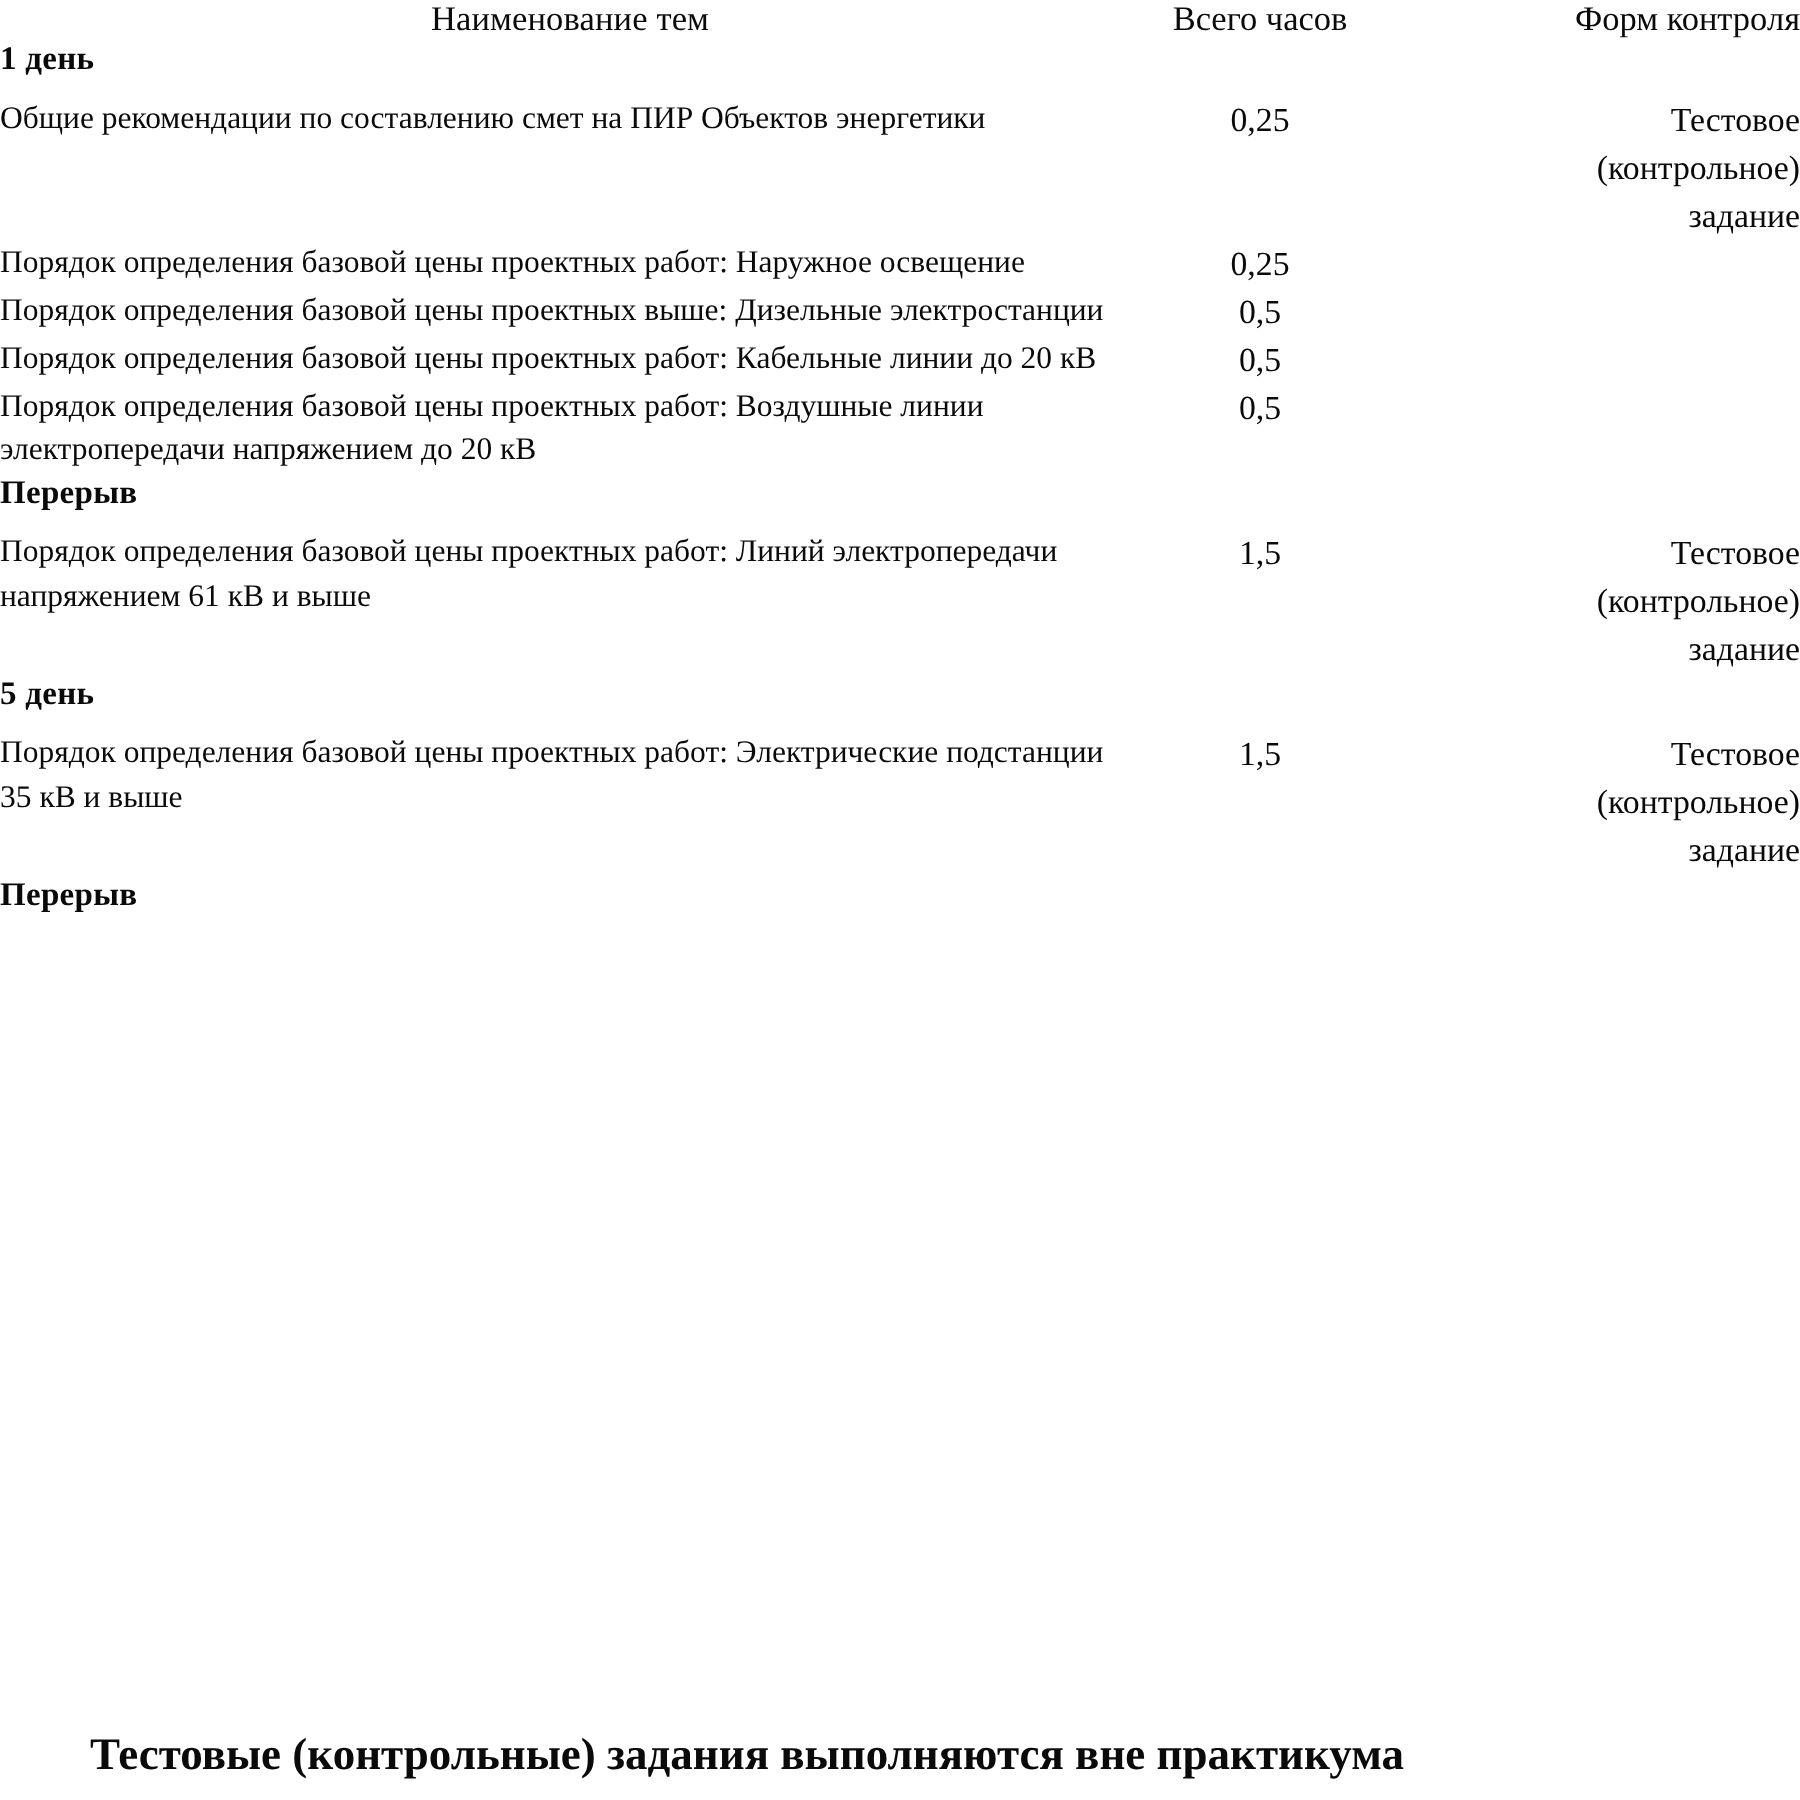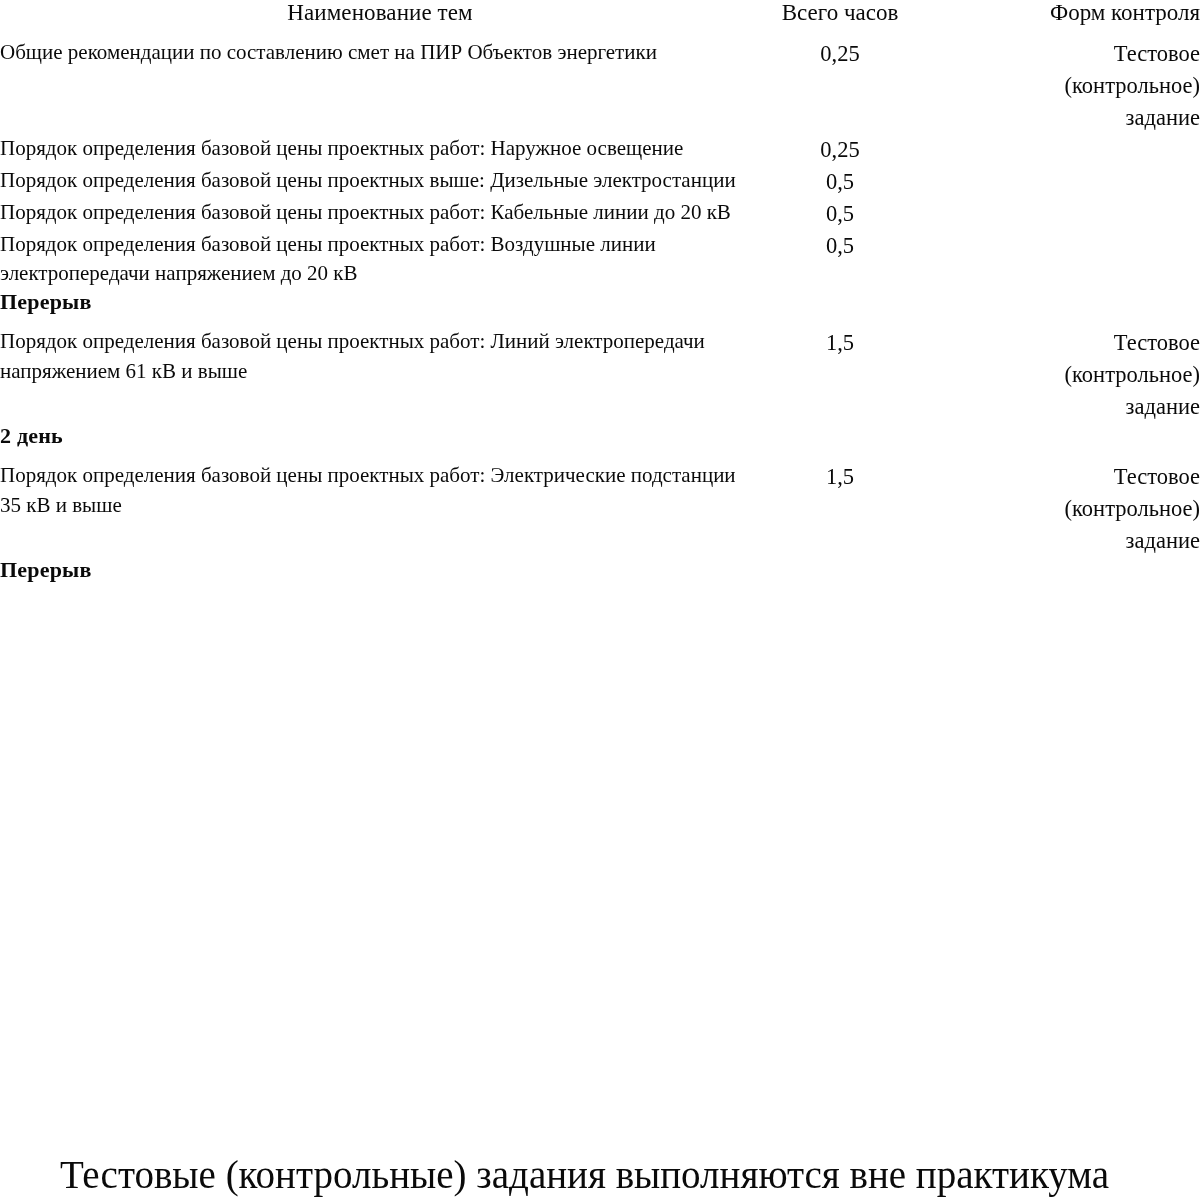--- a/index.html
+++ b/index.html
@@ -96,23 +96,23 @@
   tr.after-section .form-cell {
     padding-top: 12px;
   }
 
   
   .footer-note {
     position: absolute;
     left: 60px;
     right: 20px;
     top: 1152px;
-    font-size: 39px;
+    font-size: 30px;
     line-height: 1.2;
-    font-weight: normal;
+    font-weight: bold;
     white-space: nowrap;
   }
 </style>
 </head>
 <body>
 
 <div class="page">
 
   <table class="table">
     <colgroup>
@@ -121,20 +121,23 @@
       <col class="c-form">
     </colgroup>
     <thead>
       <tr>
         <th class="hdr-topic">Наименование тем</th>
         <th class="hdr-hours">Всего часов</th>
         <th class="hdr-form">Форм контроля</th>
       </tr>
     </thead>
     <tbody id="table-body">
+        <tr>
+          <td class="section-cell" colspan="3">1 день</td>
+        </tr>
         <tr class="after-section">
           <td class="topic-cell">Общие рекомендации по составлению смет на ПИР Объектов энергетики</td>
           <td class="hours-cell">0,25</td>
           <td class="form-cell">
             <span class="fline">Тестовое</span>
             <span class="fline">(контрольное)</span>
             <span class="fline">задание</span>
           </td>
         </tr>
         <tr>
@@ -163,21 +166,21 @@
         <tr class="after-section">
           <td class="topic-cell">Порядок определения базовой цены проектных работ: Линий электропередачи напряжением 61 кВ и выше</td>
           <td class="hours-cell">1,5</td>
           <td class="form-cell">
             <span class="fline">Тестовое</span>
             <span class="fline">(контрольное)</span>
             <span class="fline">задание</span>
           </td>
         </tr>
         <tr>
-          <td class="section-cell" colspan="3">2 день</td>
+          <td class="section-cell" colspan="3">5 день</td>
         </tr>
         <tr class="after-section">
           <td class="topic-cell">Порядок определения базовой цены проектных работ: Электрические подстанции 35 кВ и выше</td>
           <td class="hours-cell">1,5</td>
           <td class="form-cell">
             <span class="fline">Тестовое</span>
             <span class="fline">(контрольное)</span>
             <span class="fline">задание</span>
           </td>
         </tr>

